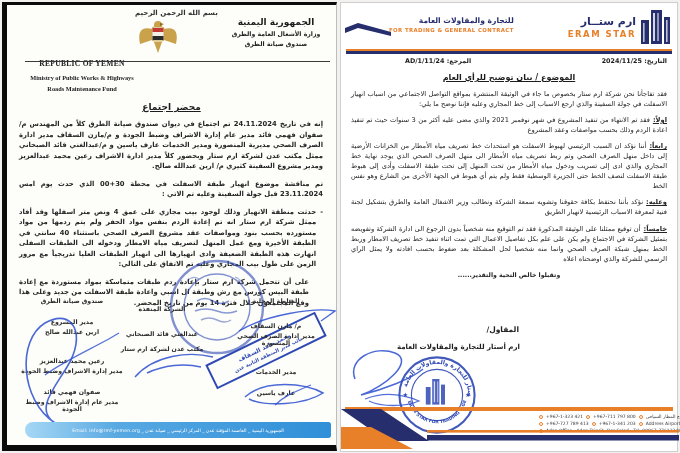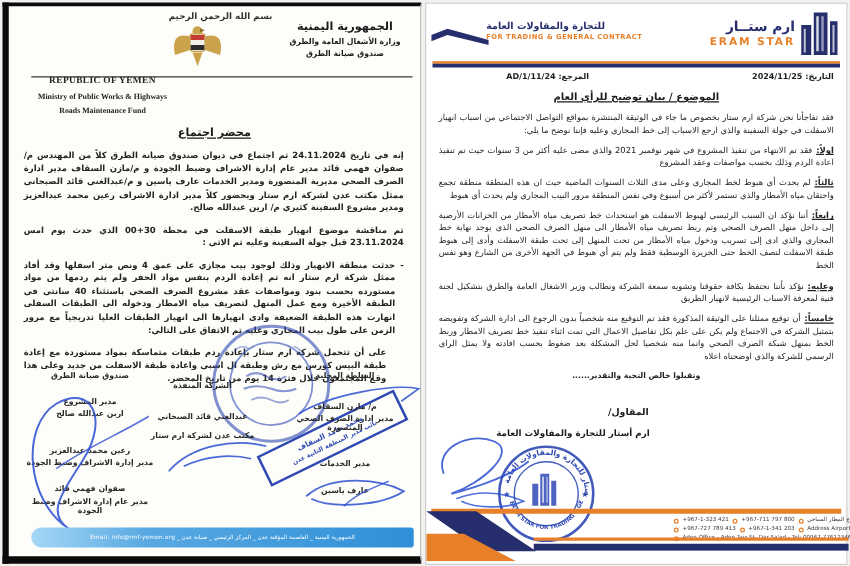--- a/index.html
+++ b/index.html
@@ -46,21 +46,21 @@
   .stamp-rect-ld .r2{font-size:5px;font-weight:bold;margin-top:2px;}
   .ld-footer{position:absolute;left:18px;right:5px;bottom:7px;height:16px;border-radius:9px 3px 3px 9px;
              background:linear-gradient(90deg,#a6d7f5,#58a9e2 30%,#2f8fd8);display:flex;align-items:center;
              justify-content:center;color:#fff;font-size:4.6px;direction:rtl;letter-spacing:.2px;}
   
   .doc-right{left:340px;width:338px;height:450px;border:1px solid #cfcfcf;background:#fff;}
   .rd-logo{position:absolute;right:6px;top:5px;display:flex;align-items:center;gap:3px;direction:ltr;}
   .rd-logo-text{text-align:right;}
   .rd-logo-ar{font-size:11px;font-weight:bold;color:#262e6d;}
   .rd-logo-en{font-size:8.5px;font-weight:bold;color:#e8802a;letter-spacing:1.5px;margin-top:1px;}
-  .rd-tag{position:absolute;left:48px;top:13px;text-align:left;}
+  .rd-tag{position:absolute;left:48px;top:13px;text-align:right;}
   .rd-tag-ar{font-size:7.6px;font-weight:bold;color:#262e6d;}
   .rd-tag-en{font-size:5.4px;font-weight:bold;color:#e8802a;letter-spacing:.4px;margin-top:2px;}
   .rd-swoosh{position:absolute;left:4px;top:20px;}
   .rd-rule{position:absolute;left:5px;right:5px;top:46px;}
   .rd-rule .o{height:1.6px;background:#e8802a;}
   .rd-rule .n{height:2.4px;background:#262e6d;margin-top:.6px;}
   .rd-meta{position:absolute;left:0;right:0;top:54px;font-size:6.4px;font-weight:bold;direction:rtl;}
   .rd-date{position:absolute;right:10px;}
   .rd-ref{position:absolute;left:64px;}
   .rd-title{position:absolute;left:0;right:0;top:70px;text-align:center;font-size:8px;font-weight:bold;
@@ -220,23 +220,20 @@
     </div>
 
     <div class="rd-title">الموضوع / بيان توضيح للرأي العام</div>
 
     <div class="rd-body">
       <p>فقد تفاجأنا نحن شركة ارم ستار بخصوص ما جاء في الوثيقة المنتشرة بمواقع التواصل الاجتماعي من اسباب انهيار الاسفلت في جولة السفينة والذي ارجع الاسباب إلى خط المجاري وعليه فإننا نوضح ما يلي:</p>
       <p class="pt">
         <span class="lead">اولاً:</span><span>فقد تم الانتهاء من تنفيذ المشروع في شهر نوفمبر 2021 والذي مضى عليه أكثر من 3 سنوات حيث تم تنفيذ اعادة الردم وذلك بحسب مواصفات وعقد المشروع</span>
       </p>
       <p class="pt">
-        <span class="lead">ثالثاً:</span><span>لم يحدث أي هبوط لخط المجاري وعلى مدى الثلاث السنوات الماضية حيث ان هذه المنطقة منطقة تجمع واحتقان مياه الأمطار والذي تستمر لأكثر من أسبوع وفي نفس المنطقة مرور البيب المجاري ولم يحدث أي هبوط</span>
-      </p>
-      <p class="pt">
         <span class="lead">رابعاً:</span><span>أننا نؤكد ان السبب الرئيسي لهبوط الاسفلت هو استحداث خط تصريف مياه الأمطار من الخزانات الأرضية إلى داخل منهل الصرف الصحي وتم ربط تصريف مياه الأمطار الى منهل الصرف الصحي الذي يوجد نهاية خط المجاري والذي ادى إلى تسريب ودخول مياه الأمطار من تحت المنهل إلى تحت طبقة الاسفلت وأدى إلى هبوط طبقة الاسفلت لنصف الخط حتى الجزيرة الوسطية فقط ولم يتم أي هبوط في الجهة الأخرى من الشارع وهو نفس الخط</span>
       </p>
       <p class="pt">
         <span class="lead">وعليه:</span><span>نؤكد بأننا نحتفظ بكافة حقوقنا وتشويه سمعة الشركة ونطالب وزير الاشغال العامة والطرق بتشكيل لجنة فنية لمعرفة الاسباب الرئيسية لانهيار الطريق</span>
       </p>
       <p class="pt">
         <span class="lead">خامساً:</span><span>أن توقيع ممثلنا على الوثيقة المذكورة فقد تم التوقيع منه شخصياً بدون الرجوع الى ادارة الشركة وتفويضه بتمثيل الشركة في الاجتماع ولم يكن على علم بكل تفاصيل الاعمال التي تمت اثناء تنفيذ خط تصريف الامطار وربط الخط بمنهل شبكة الصرف الصحي وانما منه شخصيا لحل المشكلة بعد ضغوط بحسب افادته ولا يمثل الراي الرسمي للشركة والذي اوضحناه اعلاه</span>
       </p>
       <div class="rd-closing">وتقبلوا خالص التحية والتقدير......</div>
     </div>

